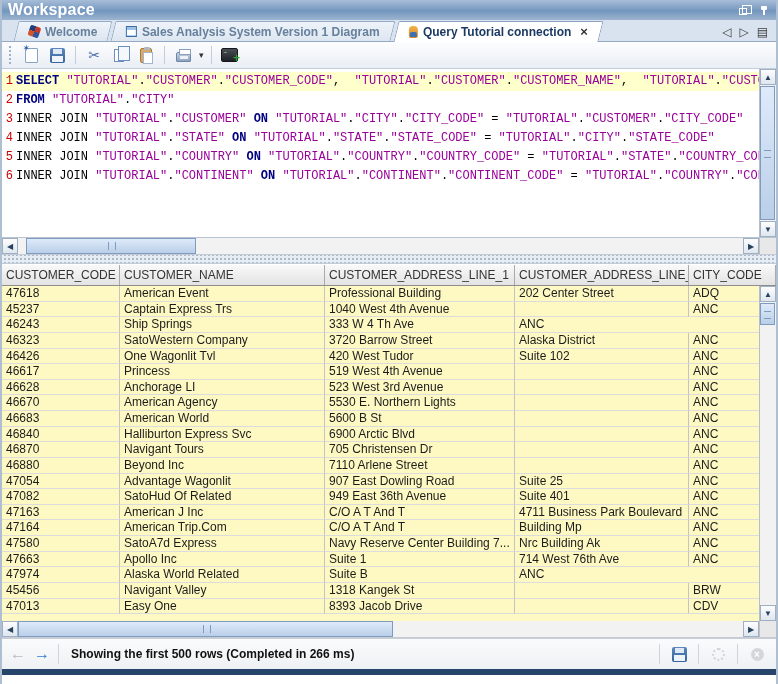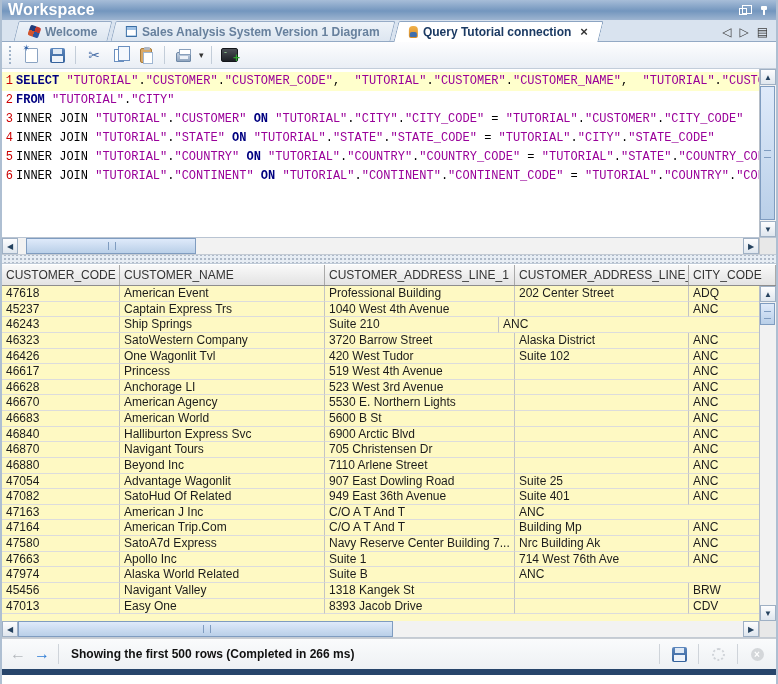--- a/index.html
+++ b/index.html
@@ -226,21 +226,21 @@
         <div class="trow">
           <div class="tcell c0">45237</div>
           <div class="tcell c1">Captain Express Trs</div>
           <div class="tcell c2">1040 West 4th Avenue</div>
           <div class="tcell c3"></div>
           <div class="tcell c4">ANC</div>
         </div>
         <div class="trow">
           <div class="tcell c0">46243</div>
           <div class="tcell c1">Ship Springs</div>
-          <div class="tcell c3">Suite 210</div>
+          <div class="tcell c2">333 W 4 Th Ave</div>
           <div class="tcell c4">ANC</div>
         </div>
         <div class="trow">
           <div class="tcell c0">46323</div>
           <div class="tcell c1">SatoWestern Company</div>
           <div class="tcell c2">3720 Barrow Street</div>
           <div class="tcell c3">Alaska District</div>
           <div class="tcell c4">ANC</div>
         </div>
         <div class="trow">
@@ -310,20 +310,21 @@
           <div class="tcell c0">47082</div>
           <div class="tcell c1">SatoHud Of Related</div>
           <div class="tcell c2">949 East 36th Avenue</div>
           <div class="tcell c3">Suite 401</div>
           <div class="tcell c4">ANC</div>
         </div>
         <div class="trow">
           <div class="tcell c0">47163</div>
           <div class="tcell c1">American J Inc</div>
           <div class="tcell c2">C/O A T And T</div>
+          <div class="tcell c3">4711 Business Park Boulevard</div>
           <div class="tcell c4">ANC</div>
         </div>
         <div class="trow">
           <div class="tcell c0">47164</div>
           <div class="tcell c1">American Trip.Com</div>
           <div class="tcell c2">C/O A T And T</div>
           <div class="tcell c3">Building Mp</div>
           <div class="tcell c4">ANC</div>
         </div>
         <div class="trow">

